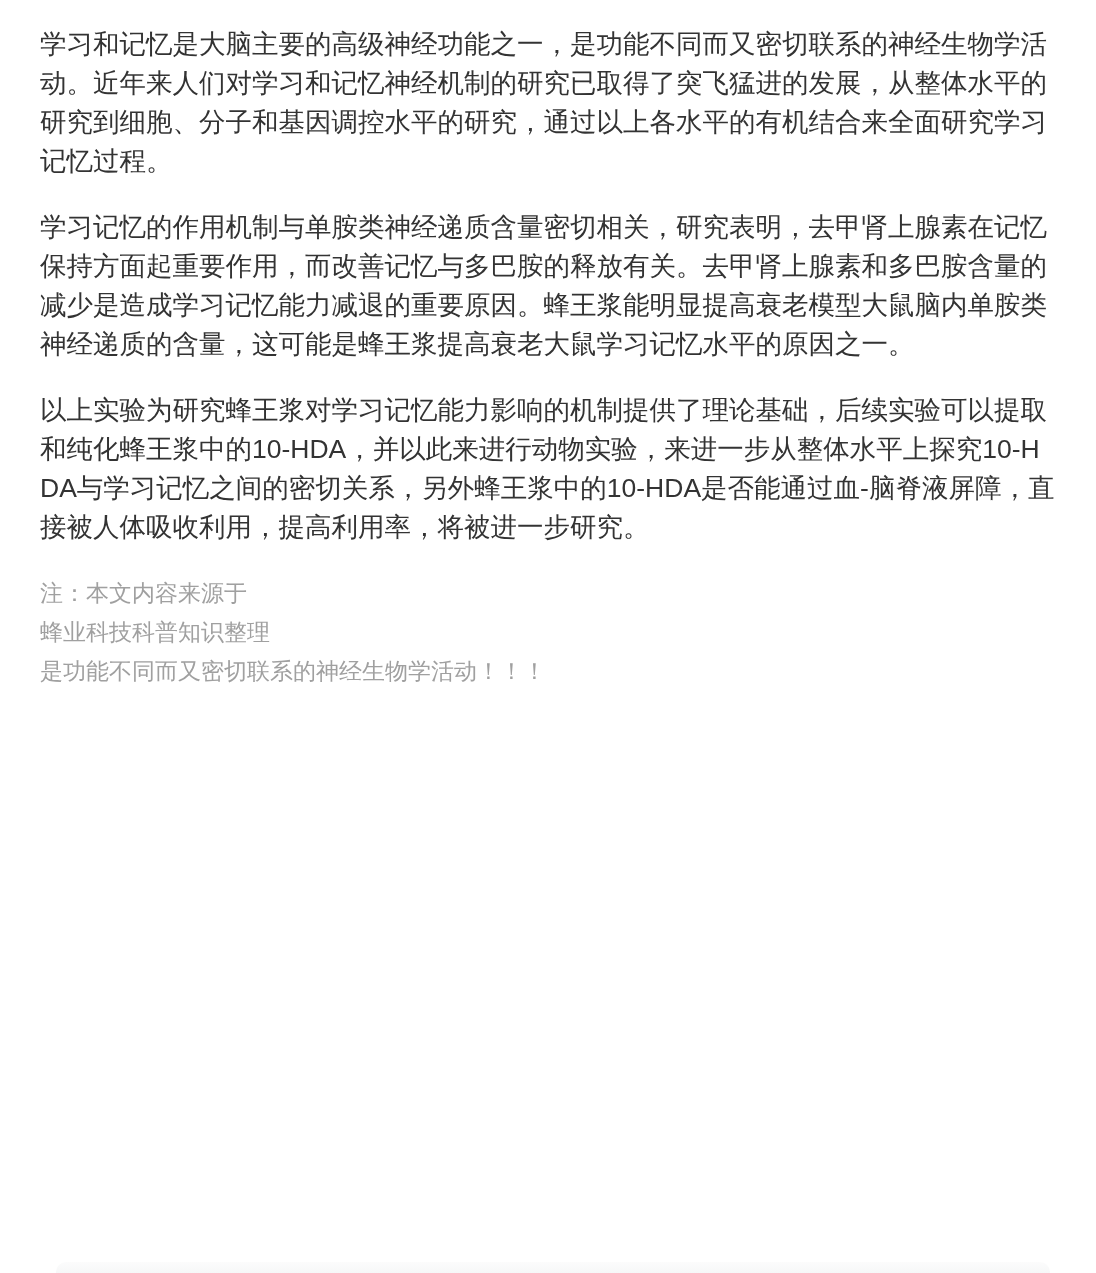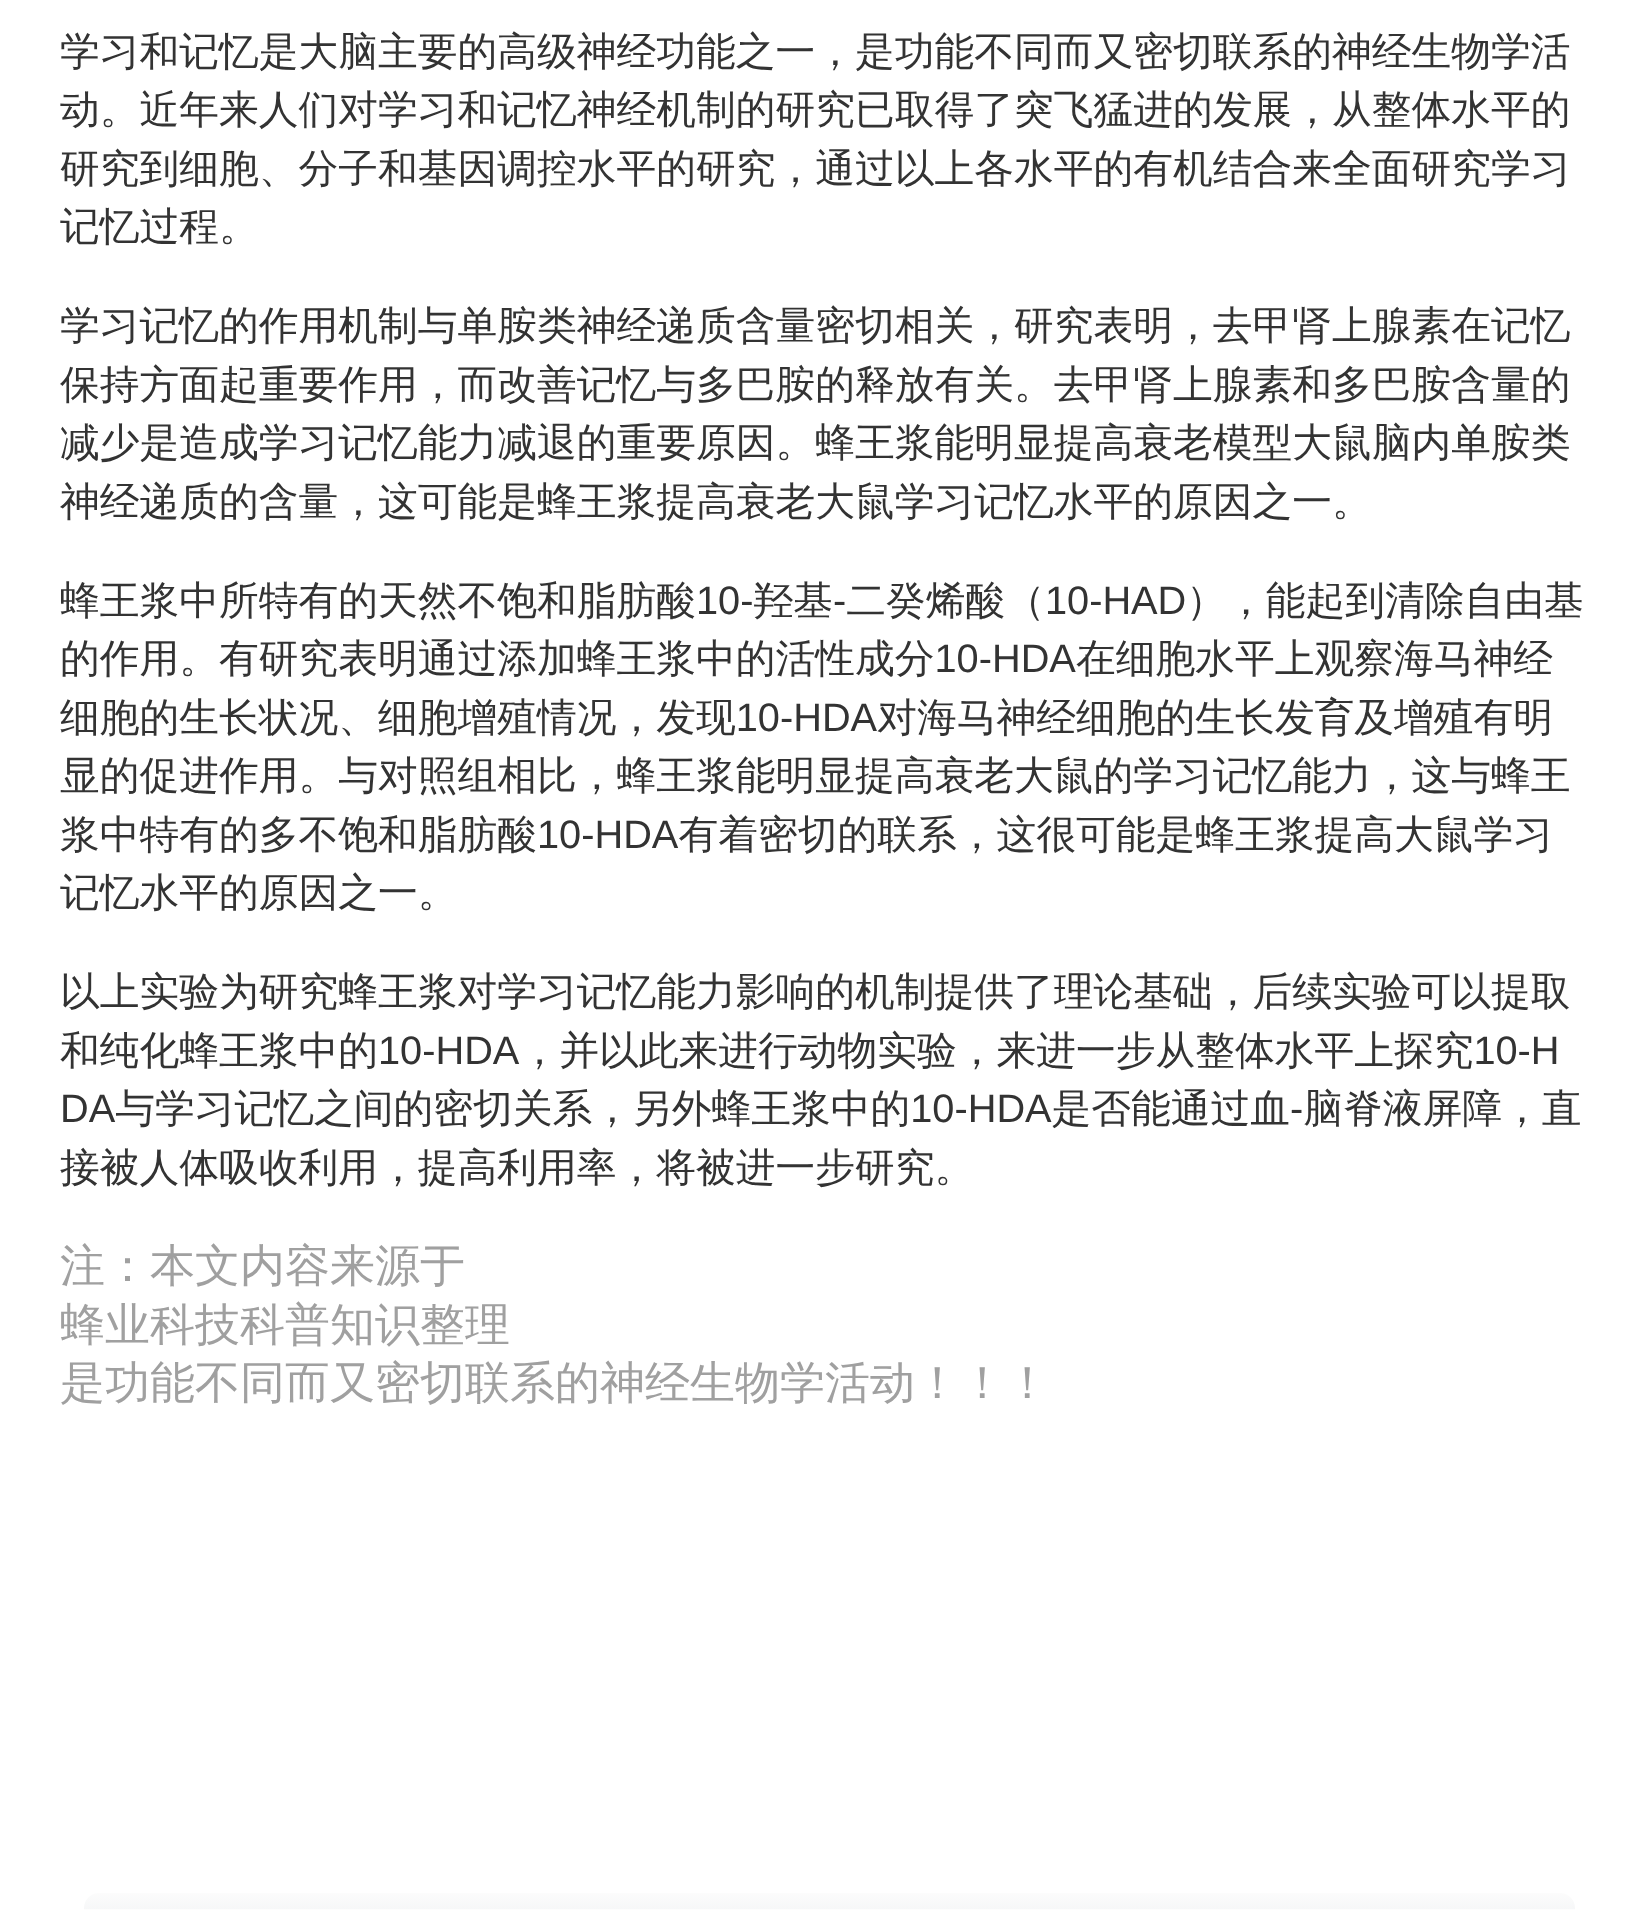--- a/index.html
+++ b/index.html
@@ -14,28 +14,28 @@
     position: relative;
     font-family: "Liberation Sans", "DejaVu Sans", sans-serif;
   }
   main.article {
     padding: 11px 40px 0 40px;
   }
   .para {
     font-size: 26.5px;
     line-height: 39px;
     color: var(--body-text, #333333);
-    margin: 4px 0 27px 0;
+    margin: 14px 0 27px 0;
     text-align: left;
     word-break: break-all;
     letter-spacing: 0;
   }
   .note {
     margin: 0;
-    font-size: 30px;
+    font-size: 23px;
     line-height: 39px;
     color: var(--note-text, #a0a0a0);
     word-break: break-all;
   }
   .note-line {
     display: block;
   }
   .card-top {
     position: absolute;
     left: 56px;
@@ -45,21 +45,20 @@
     border-radius: 10px 10px 0 0;
     background: linear-gradient(180deg, var(--card-bg-light, #fcfcfc), var(--card-bg, #f6f7f8));
   }
 </style>
 </head>
 <body>
 
 <main class="article">
   <p class="para">学习和记忆是大脑主要的高级神经功能之一，是功能不同而又密切联系的神经生物学活动。近年来人们对学习和记忆神经机制的研究已取得了突飞猛进的发展，从整体水平的研究到细胞、分子和基因调控水平的研究，通过以上各水平的有机结合来全面研究学习记忆过程。</p>
   <p class="para">学习记忆的作用机制与单胺类神经递质含量密切相关，研究表明，去甲肾上腺素在记忆保持方面起重要作用，而改善记忆与多巴胺的释放有关。去甲肾上腺素和多巴胺含量的减少是造成学习记忆能力减退的重要原因。蜂王浆能明显提高衰老模型大鼠脑内单胺类神经递质的含量，这可能是蜂王浆提高衰老大鼠学习记忆水平的原因之一。</p>
-  <p class="para">蜂王浆中所特有的天然不饱和脂肪酸10-羟基-二癸烯酸（10-HAD），能起到清除自由基的作用。有研究表明通过添加蜂王浆中的活性成分10-HDA在细胞水平上观察海马神经细胞的生长状况、细胞增殖情况，发现10-HDA对海马神经细胞的生长发育及增殖有明显的促进作用。与对照组相比，蜂王浆能明显提高衰老大鼠的学习记忆能力，这与蜂王浆中特有的多不饱和脂肪酸10-HDA有着密切的联系，这很可能是蜂王浆提高大鼠学习记忆水平的原因之一。</p>
   <p class="para">以上实验为研究蜂王浆对学习记忆能力影响的机制提供了理论基础，后续实验可以提取和纯化蜂王浆中的10-HDA，并以此来进行动物实验，来进一步从整体水平上探究10-HDA与学习记忆之间的密切关系，另外蜂王浆中的10-HDA是否能通过血-脑脊液屏障，直接被人体吸收利用，提高利用率，将被进一步研究。</p>
 
   <div class="note">
     <span class="note-line">注：本文内容来源于</span>
     <span class="note-line">蜂业科技科普知识整理</span>
     <span class="note-line">是功能不同而又密切联系的神经生物学活动！！！</span>
   </div>
 </main>
 
 <div class="card-top"></div>

